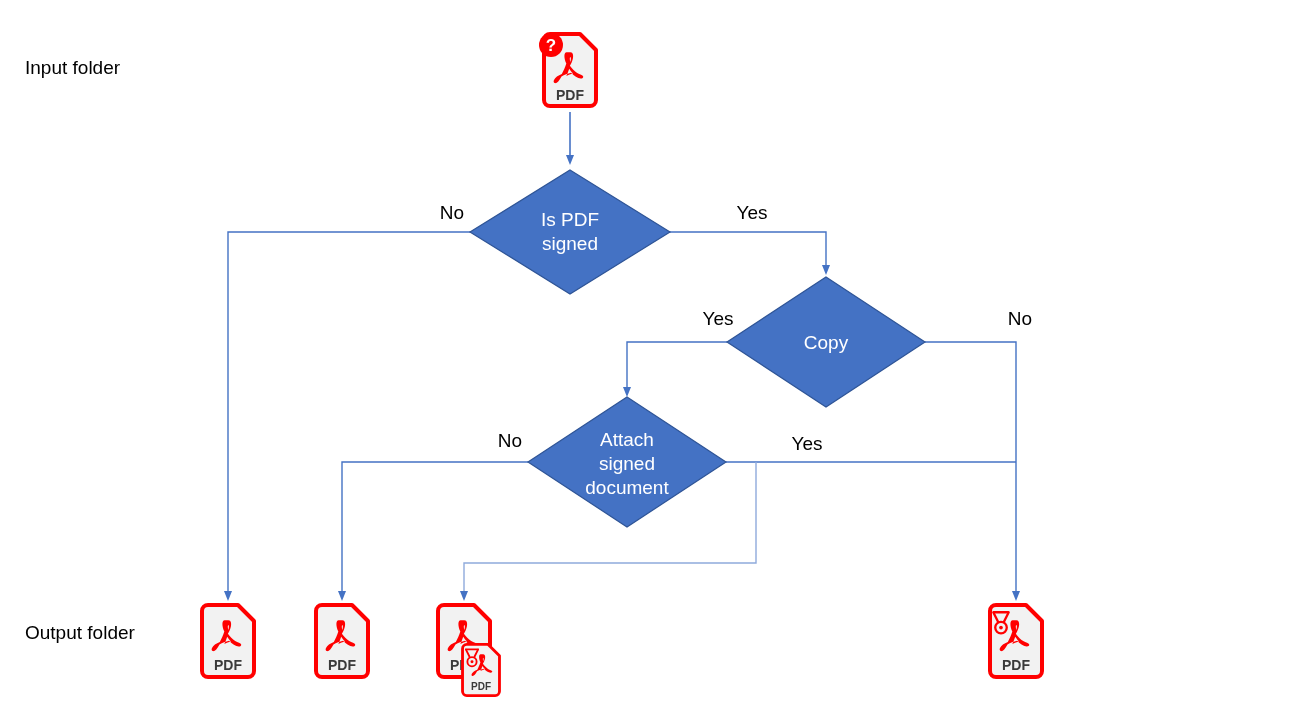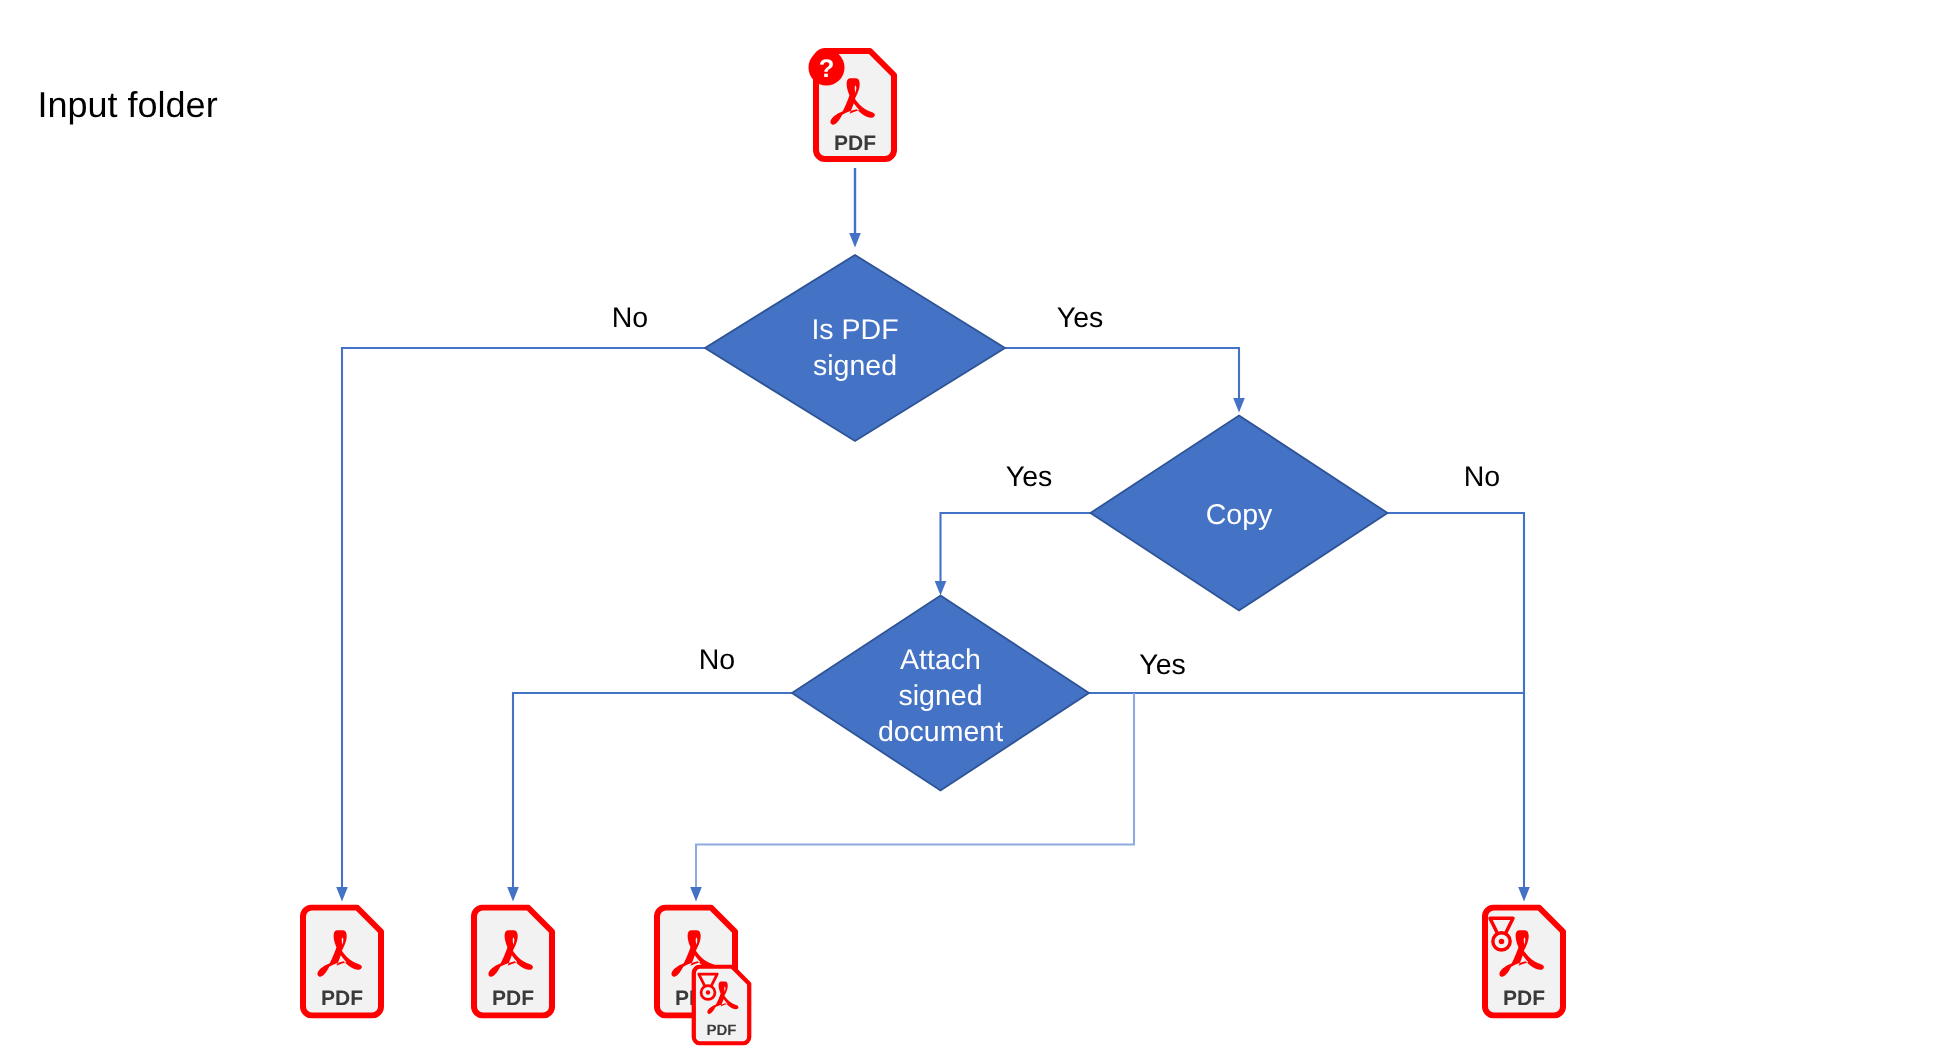--- a/index.html
+++ b/index.html
@@ -19,31 +19,32 @@
   }
   .flow-svg {
     position: absolute;
     left: 0;
     top: 0;
     width: 1297px;
     height: 709px;
   }
   .folder-label {
     position: absolute;
-    font-size: 24px;
+    font-size: 19px;
     color: #000000;
     white-space: nowrap;
     line-height: 1.1;
   }
   .edge-label {
     position: absolute;
     font-size: 19px;
     color: #000000;
     white-space: nowrap;
     transform: translate(-50%, -50%);
+    margin-left: 32px;
   }
   .node-text {
     font-size: 19px;
     fill: #ffffff;
   }
   .pdf-caption {
     font-weight: bold;
     fill: #3a3a3a;
   }
 </style>
@@ -189,20 +190,21 @@
     <g>
       <use href="#pdf-shape" x="986" y="603" width="60" height="76"></use>
       <use href="#pdf-swirl" x="996" y="614" width="40" height="40"></use>
       <use href="#medal-badge" x="991" y="610" width="20" height="26"></use>
       <text class="pdf-caption" x="1016" y="670" text-anchor="middle" font-size="14">PDF</text>
     </g>
   </svg>
 
   <div class="folder-label" style="left:25px; top:58px;">Input folder</div>
 
+  <div class="folder-label" style="left:25px; top:623px;">Output folder</div>
 
 
   <div class="edge-label" style="left:420px; top:213px;">No</div>
 
   <div class="edge-label" style="left:720px; top:213px;">Yes</div>
 
   <div class="edge-label" style="left:686px; top:319px;">Yes</div>
 
   <div class="edge-label" style="left:988px; top:319px;">No</div>
 

